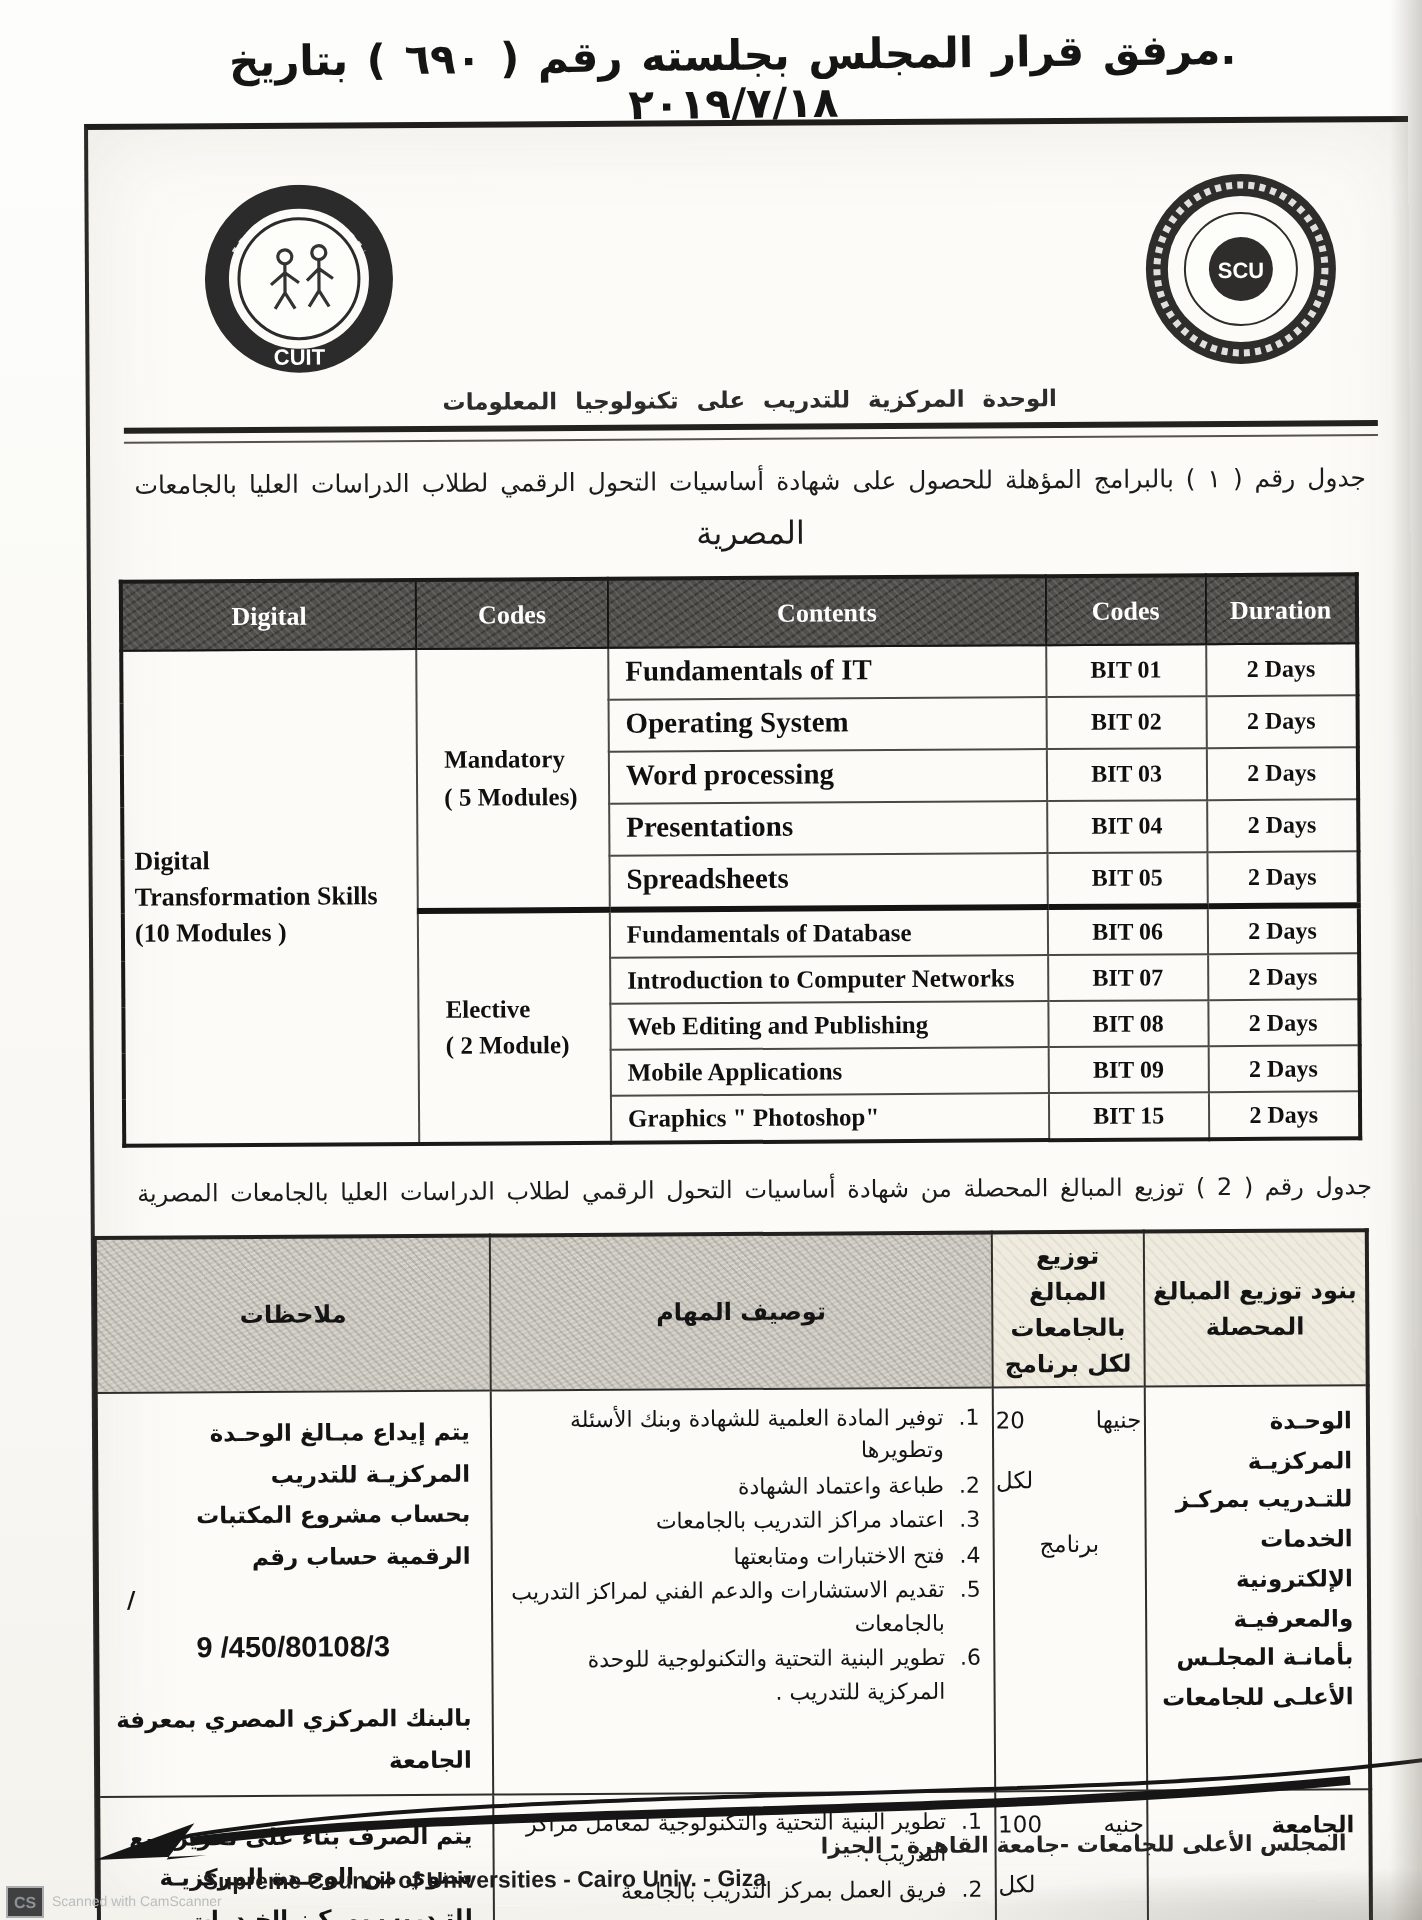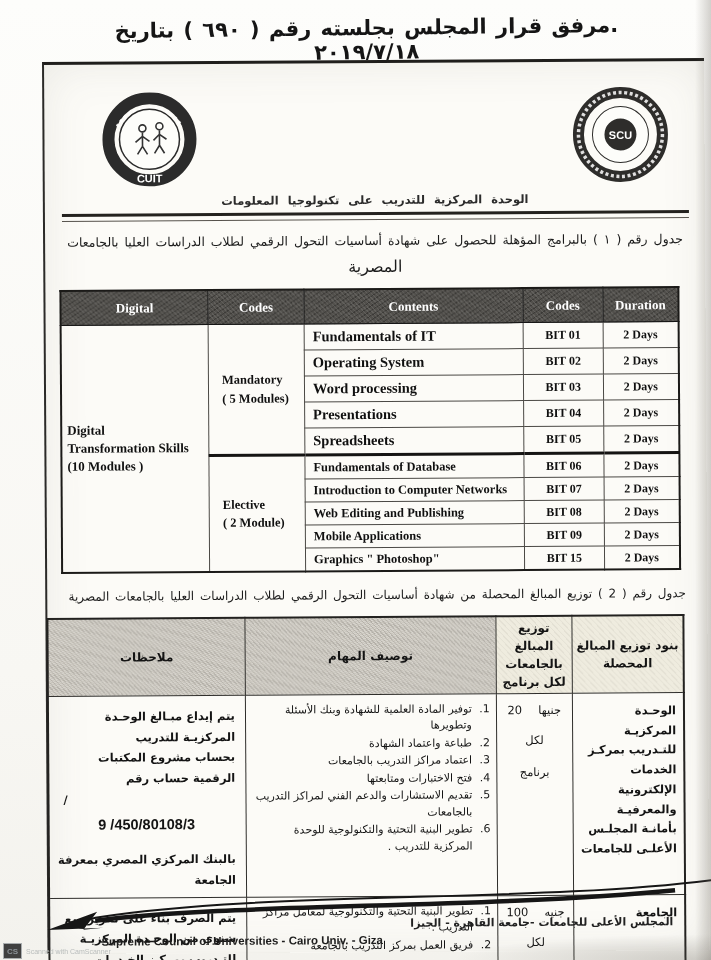--- a/index.html
+++ b/index.html
@@ -62,21 +62,21 @@
   .t2{width:638px;margin:9px 0 0 -1px;direction:rtl;font-size:12px;color:#141414;border:2px solid #232220;}
   .t2 th,.t2 td{border:1px solid #2f2e2b;}
   .t2 th{height:56px;font-size:12px;font-weight:bold;line-height:1.5;padding:2px 4px;}
   .th-light{background-color:#efecdf;
     background-image:repeating-linear-gradient(47deg,rgba(120,115,105,.10) 0 1px,transparent 1px 4px);}
   .th-shade{background-color:#c9c5bc;
     background-image:repeating-linear-gradient(47deg,rgba(80,76,70,.20) 0 1px,transparent 1px 3px),
                      repeating-linear-gradient(-21deg,rgba(255,255,255,.28) 0 1px,transparent 1px 2px);}
   .td-items{font-weight:bold;font-size:11.5px;text-align:right;padding:8px 7px;line-height:1.72;vertical-align:top;}
   .td-amount{vertical-align:top;padding-top:9px;font-size:11.5px;}
-  .amt{display:flex;direction:ltr;justify-content:center;gap:16px;flex-wrap:wrap;}
+  .amt{display:flex;direction:ltr;justify-content:space-between;gap:16px;flex-wrap:wrap;}
   .amt .l2{width:100%;text-align:center;margin-top:2px;}
   .td-tasks{vertical-align:top;padding:5px 4px 4px 6px;}
   .td-tasks ol{margin:2px 16px 0 2px;padding:0;font-size:11px;line-height:1.5;}
   .td-tasks li{margin-bottom:1px;padding-right:4px;}
   .td-notes{vertical-align:top;font-weight:bold;font-size:11.5px;text-align:right;padding:10px 10px 6px 8px;line-height:1.8;}
   .td-notes .acct{direction:ltr;unicode-bidi:embed;display:block;text-align:center;font-size:14.5px;font-family:"Liberation Sans",sans-serif;margin-top:2px;}
   .td-notes .slash{display:block;text-align:left;padding-left:6px;}
   .td-notes .bank{display:block;margin-top:12px;}
   .row1 td{height:128px;}
   .row2 td{height:100px;}

